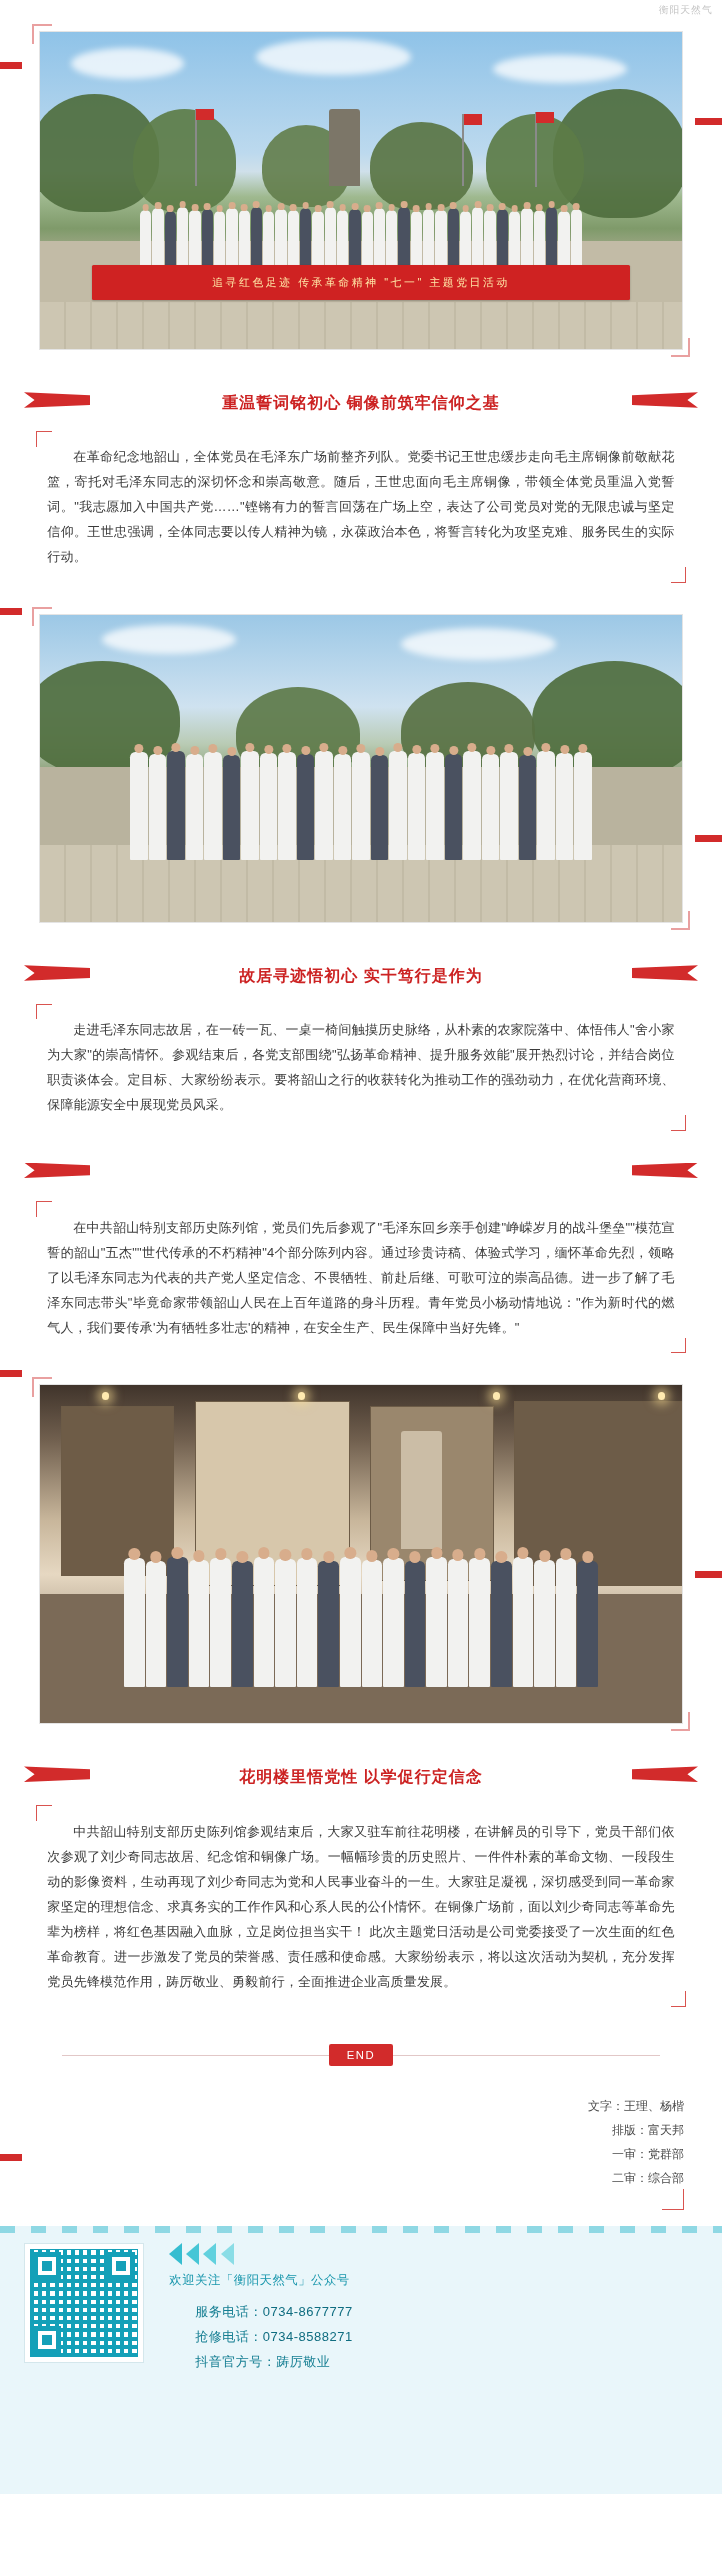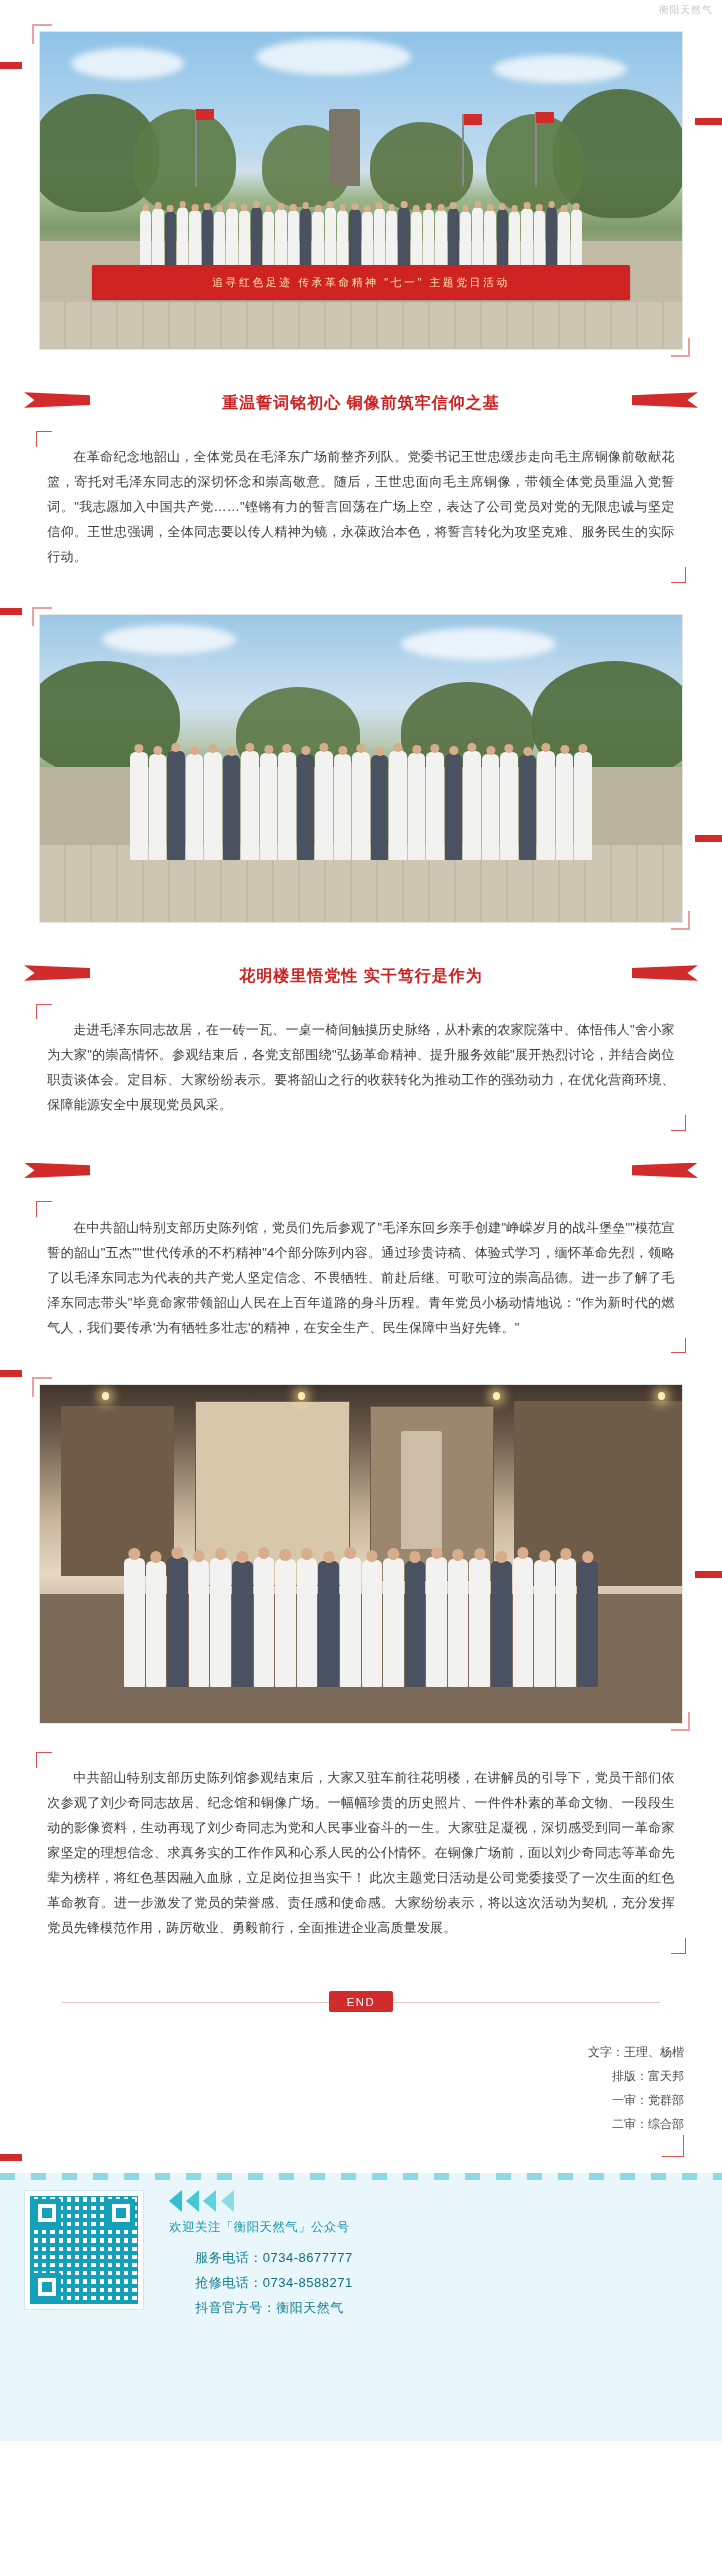--- a/index.html
+++ b/index.html
@@ -724,21 +724,21 @@
             <div class="person p-white" style="height:108px; width:17.5px;"></div>
             <span class="p-head" style="width:9.3px;height:9.3px;top:-8.2px;"></span>
           </div>
       </div>
     </div>
   </div>
 
   <div class="heading">
     <span class="ribbon-left"></span>
     <span class="ribbon-right"></span>
-    <span class="htext">花明楼里悟党性 实干笃行是作为</span>
+    <span class="htext">故居寻迹悟初心 实干笃行是作为</span>
   </div>
 
   <div class="accent-bar accent-left-3"></div>
 
   <div class="para-wrap">
     <span class="corner tl"></span>
     <span class="corner br"></span>
     <p class="para">走进毛泽东同志故居，在一砖一瓦、一桌一椅间触摸历史脉络，从朴素的农家院落中、体悟伟人"舍小家为大家"的崇高情怀。参观结束后，各党支部围绕"弘扬革命精神、提升服务效能"展开热烈讨论，并结合岗位职责谈体会。定目标、大家纷纷表示。要将韶山之行的收获转化为推动工作的强劲动力，在优化营商环境、保障能源安全中展现党员风采。</p>
   </div>
 
@@ -855,20 +855,25 @@
             <span class="p-head" style="width:11.3px;height:11.3px;top:-9.8px;"></span>
           </div>
         <div class="person-wrap">
             <div class="person p-dark" style="height:126px; width:20.6px;"></div>
             <span class="p-head" style="width:11.3px;height:11.3px;top:-9.8px;"></span>
           </div>
       </div>
     </div>
   </div>
 
+  <div class="heading">
+    <span class="ribbon-left"></span>
+    <span class="ribbon-right"></span>
+    <span class="htext">花明楼里悟党性 以学促行定信念</span>
+  </div>
 
   <div class="accent-bar accent-left-4"></div>
   <div class="accent-bar accent-right-4"></div>
 
   <div class="para-wrap">
     <span class="corner tl"></span>
     <span class="corner br"></span>
     <p class="para">中共韶山特别支部历史陈列馆参观结束后，大家又驻车前往花明楼，在讲解员的引导下，党员干部们依次参观了刘少奇同志故居、纪念馆和铜像广场。一幅幅珍贵的历史照片、一件件朴素的革命文物、一段段生动的影像资料，生动再现了刘少奇同志为党和人民事业奋斗的一生。大家驻足凝视，深切感受到同一革命家家坚定的理想信念、求真务实的工作作风和心系人民的公仆情怀。在铜像广场前，面以刘少奇同志等革命先辈为榜样，将红色基因融入血脉，立足岗位担当实干！   此次主题党日活动是公司党委接受了一次生面的红色革命教育。进一步激发了党员的荣誉感、责任感和使命感。大家纷纷表示，将以这次活动为契机，充分发挥党员先锋模范作用，踌厉敬业、勇毅前行，全面推进企业高质量发展。</p>
   </div>
 
@@ -908,21 +913,21 @@
         <span class="chev c3"></span>
         <span class="chev c4"></span>
       </div>
       <div class="footer-welcome">欢迎关注「衡阳天然气」公众号</div>
       <div class="footer-line">
         <span>服务电话：</span><span class="footer-phone">0734-8677777</span>
       </div>
       <div class="footer-line">
         <span>抢修电话：</span><span class="footer-phone">0734-8588271</span>
       </div>
-      <div class="footer-line">抖音官方号：衡阳天然气</div>
+      <div class="footer-line">抖音官方号：踌厉敬业</div>
     </div>
 
     
     
     
     
     
   </div>
 
   <span class="watermark">衡阳天然气</span>

